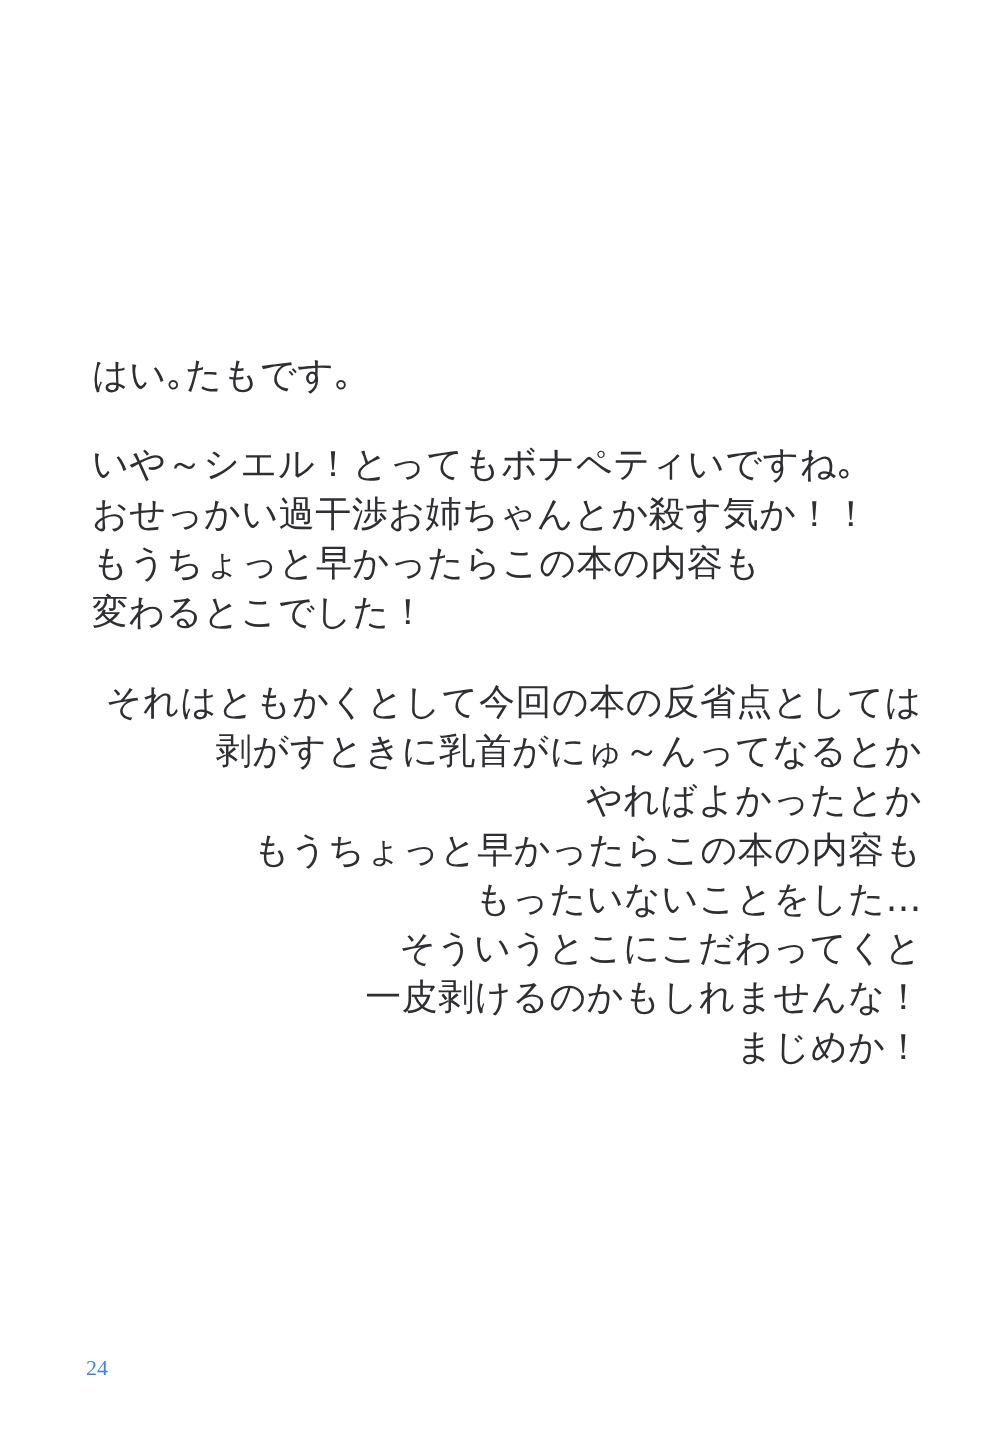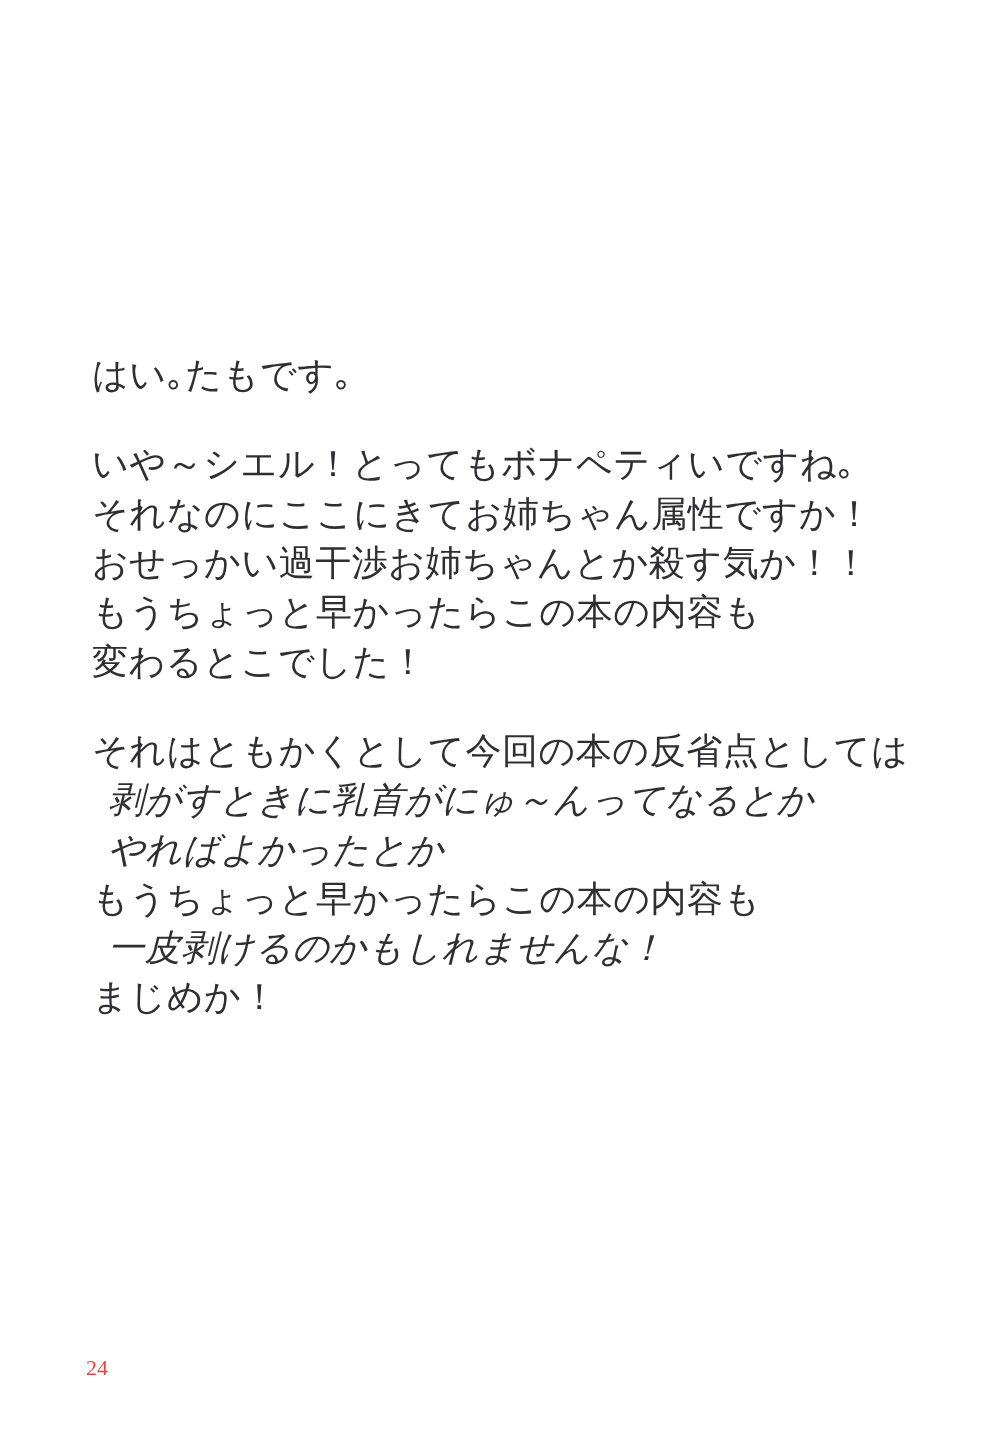--- a/index.html
+++ b/index.html
@@ -26,62 +26,63 @@
     font-size: 36px;
     line-height: 1.37;
     letter-spacing: 0.5px;
     font-weight: 400;
   }
   .para {
     margin: 0 0 40px 0;
   }
   .para:last-child {
     margin-bottom: 0;
+    text-align: right;
   }
   .line {
     display: block;
     white-space: pre;
   }
   .indent-1 {
     padding-left: 16px;
-    font-style: italic;
   }
   .page-number {
     position: absolute;
     left: 86px;
     top: 1355px;
     font-size: 22px;
-    color: #ef4444;
+    color: #3b82f6;
     font-family: "Liberation Serif", serif;
   }
 </style>
 </head>
 <body>
 
 <div class="page">
 
   <div class="afterword">
 
     <div class="para">
       <span class="line">はい｡たもです｡</span>
     </div>
 
     <div class="para">
       <span class="line">いや～シエル！とってもボナペティいですね｡</span>
-      <span class="line">それなのにここにきてお姉ちゃん属性ですか！</span>
       <span class="line">おせっかい過干渉お姉ちゃんとか殺す気か！！</span>
       <span class="line">もうちょっと早かったらこの本の内容も</span>
       <span class="line">変わるとこでした！</span>
     </div>
 
     <div class="para">
       <span class="line">それはともかくとして今回の本の反省点としては</span>
       <span class="line indent-1">剥がすときに乳首がにゅ～んってなるとか</span>
       <span class="line indent-1">やればよかったとか</span>
       <span class="line">もうちょっと早かったらこの本の内容も</span>
+      <span class="line">もったいないことをした…</span>
+      <span class="line indent-1">そういうとこにこだわってくと</span>
       <span class="line indent-1">一皮剥けるのかもしれませんな！</span>
       <span class="line">まじめか！</span>
     </div>
 
   </div>
 
   <div class="page-number">24</div>
 
 </div>
 

